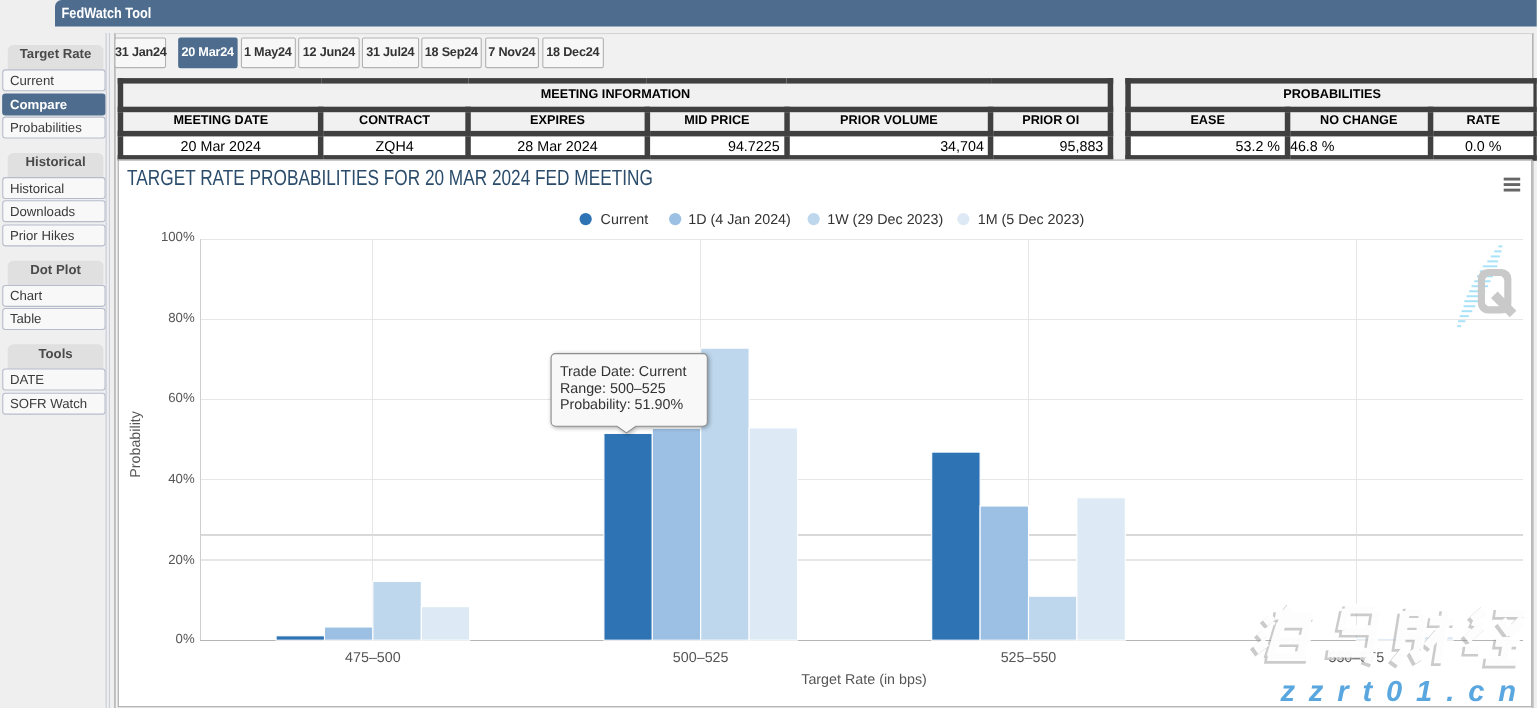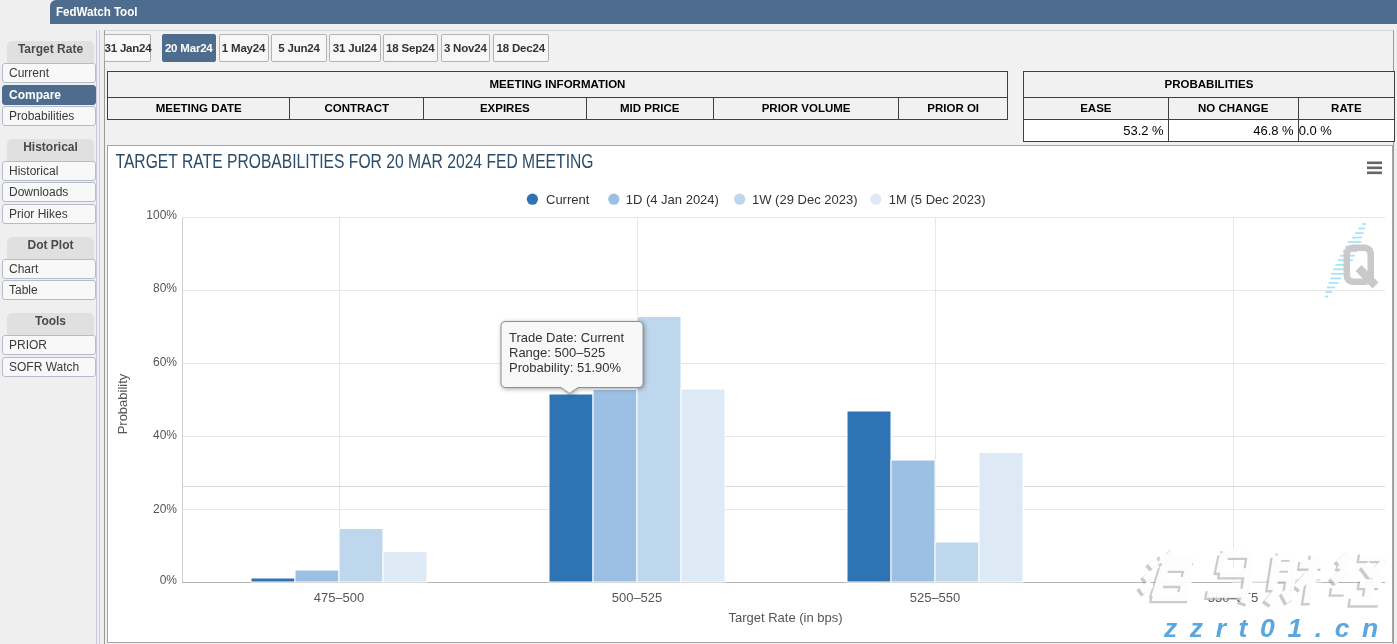--- a/index.html
+++ b/index.html
@@ -21,21 +21,21 @@
   #main { left:104px; top:30px; width:1290px; height:614px; background:#f1f1f1;
     border-left:1px solid #9a9a9a; border-right:1px solid #9a9a9a; border-top:1px solid #d5d5d5; }
   
   .tab { top:34px; height:28px; background:#f7f7f7; border:1px solid #b3b3b3;
     font-size:11.5px; font-weight:bold; color:#333; text-align:center; line-height:26px;
     white-space:nowrap; letter-spacing:-0.2px; border-radius:2px; }
   .tab.sel { background:#4e6d8e; color:#fff; border-color:#4e6d8e; }
   
   table.qs { position:absolute; border-collapse:collapse; table-layout:fixed;
     background:#fff; }
-  table.qs td { border:1px solid #404040; font-size:11.5px; overflow:hidden; white-space:nowrap; }
+  table.qs td { border:5px solid #404040; font-size:11.5px; overflow:hidden; white-space:nowrap; }
   table.qs .hd { background:#f1f1f1; font-weight:bold; text-align:center; }
   table.qs .vl { font-size:13px; background:#fff; }
   
   #panel { left:107px; top:145px; width:1285.5px; height:497.5px; background:#fff;
     border:1px solid #a5a5a5; }
 </style>
 </head>
 <body>
 <div id="hdr" class="abs">
     <div class="t">FedWatch Tool</div>
@@ -51,34 +51,34 @@
 <div class="abs sbitem sel" style="top:84.5px">Compare</div>
 <div class="abs sbitem" style="top:106px">Probabilities</div>
 <div class="abs sbhead" style="top:139px">Historical</div>
 <div class="abs sbitem" style="top:160.5px">Historical</div>
 <div class="abs sbitem" style="top:182px">Downloads</div>
 <div class="abs sbitem" style="top:203.5px">Prior Hikes</div>
 <div class="abs sbhead" style="top:237px">Dot Plot</div>
 <div class="abs sbitem" style="top:258.5px">Chart</div>
 <div class="abs sbitem" style="top:280px">Table</div>
 <div class="abs sbhead" style="top:313px">Tools</div>
-<div class="abs sbitem" style="top:335px">PRIOR</div>
+<div class="abs sbitem" style="top:335px">DATE</div>
 <div class="abs sbitem" style="top:356.5px">SOFR Watch</div>
 <div class="abs" style="left:96px;top:30px;width:1px;height:614px;background:#c6cbd8"></div>
 <div id="sideline" class="abs"></div>
 
 <div id="main" class="abs"></div>
 
 <div class="abs tab" style="left:103.5px;width:47px">31 Jan24</div>
 <div class="abs tab sel" style="left:161.5px;width:54.5px">20 Mar24</div>
 <div class="abs tab" style="left:218.5px;width:50px">1 May24</div>
-<div class="abs tab" style="left:271px;width:56px">5 Jun24</div>
+<div class="abs tab" style="left:271px;width:56px">12 Jun24</div>
 <div class="abs tab" style="left:329px;width:51.5px">31 Jul24</div>
 <div class="abs tab" style="left:382.5px;width:55.5px">18 Sep24</div>
-<div class="abs tab" style="left:440.5px;width:49.5px">3 Nov24</div>
+<div class="abs tab" style="left:440.5px;width:49.5px">7 Nov24</div>
 <div class="abs tab" style="left:492.5px;width:56.5px">18 Dec24</div>
 
 <table class="qs" style="left:107px;top:71px;width:900px">
   <colgroup>
       <col style="width:182.4px">
       <col style="width:133.7px">
       <col style="width:162.5px">
       <col style="width:127.2px">
       <col style="width:185.7px">
       <col style="width:108.5px">
@@ -88,42 +88,50 @@
         <td class="hd" colspan="6">MEETING INFORMATION</td>
       </tr>
   <tr style="height:22px">
     <td class="hd">MEETING DATE</td>
         <td class="hd">CONTRACT</td>
         <td class="hd">EXPIRES</td>
     <td class="hd">MID PRICE</td>
         <td class="hd">PRIOR VOLUME</td>
         <td class="hd">PRIOR OI</td>
   </tr>
+  <tr style="height:22px">
+    <td class="vl" style="text-align:center">20 Mar 2024</td>
+    <td class="vl" style="text-align:center">ZQH4</td>
+    <td class="vl" style="text-align:center">28 Mar 2024</td>
+    <td class="vl" style="text-align:right;padding-right:4px">94.7225</td>
+    <td class="vl" style="text-align:right;padding-right:4px">34,704</td>
+    <td class="vl" style="text-align:right;padding-right:4px">95,883</td>
+  </tr>
 </tbody>
   </table>
 
 <table class="qs" style="left:1023px;top:71px;width:371px">
   <colgroup>
       <col style="width:144.7px">
       <col style="width:130px">
       <col style="width:96.3px">
     </colgroup>
   <tbody>
       <tr style="height:25.5px">
         <td class="hd" colspan="3">PROBABILITIES</td>
       </tr>
   <tr style="height:22px">
         <td class="hd">EASE</td>
         <td class="hd">NO CHANGE</td>
         <td class="hd">RATE</td>
       </tr>
   <tr style="height:22px">
     <td class="vl" style="text-align:right;padding-right:4px">53.2 %</td>
-    <td class="vl" style="text-align:right;padding-right:4px">46.8 %</td>
-    <td class="vl" style="text-align:left;padding-right:0">0.0 %</td>
+    <td class="vl" style="padding-right:4px">46.8 %</td>
+    <td class="vl" style="text-align:center;padding-right:0">0.0 %</td>
   </tr>
 </tbody>
   </table>
 
 <div id="panel" class="abs"></div>
 
 <svg id="chart" class="abs" style="left:0;top:0" width="1397" height="644" viewBox="0 0 1397 644">
 
   <text x="115.5" y="168" font-size="20" fill="#2b4c6b" textLength="478" lengthAdjust="spacingAndGlyphs">TARGET RATE PROBABILITIES FOR 20 MAR 2024 FED MEETING</text>
 

